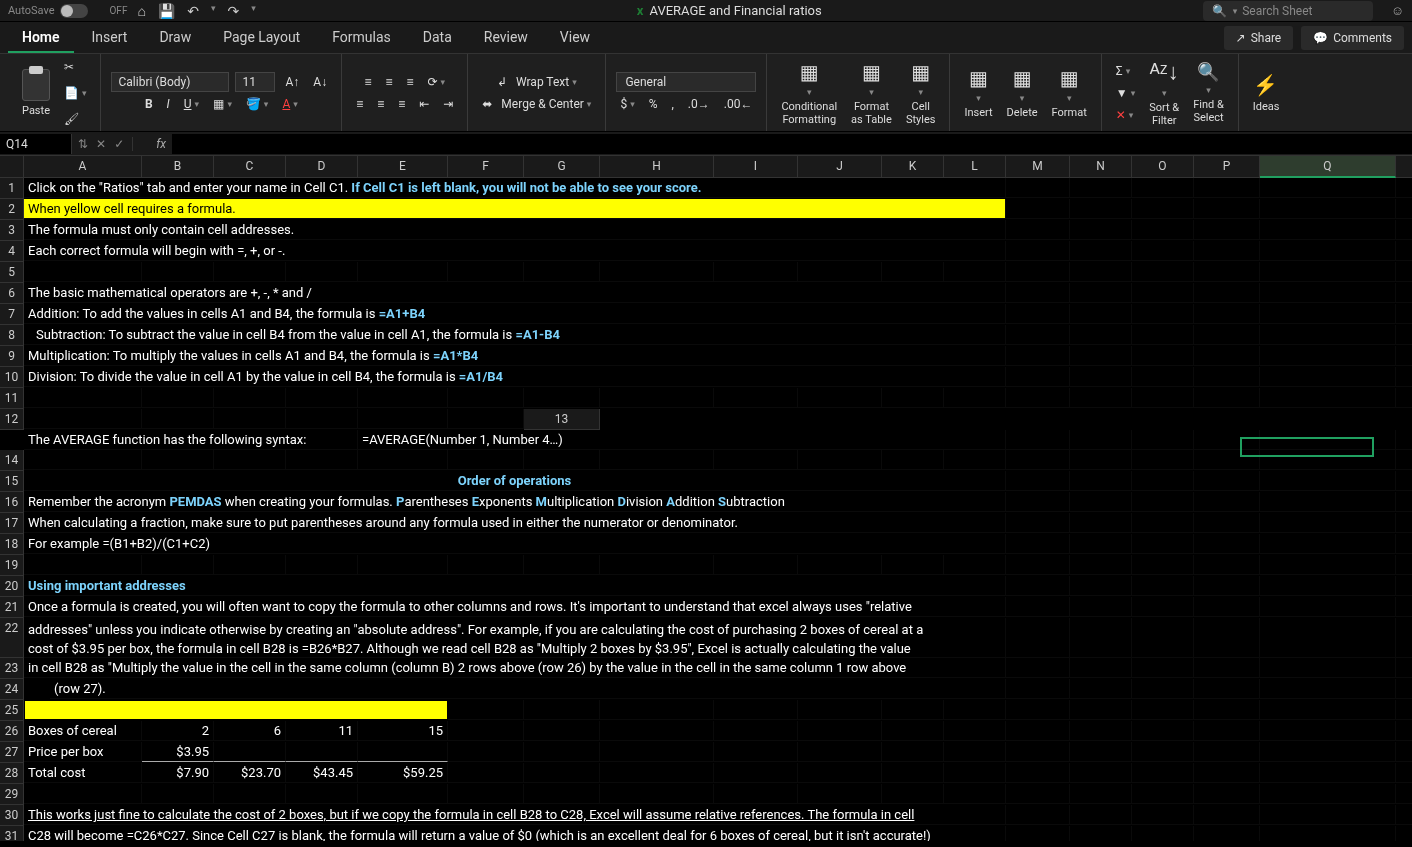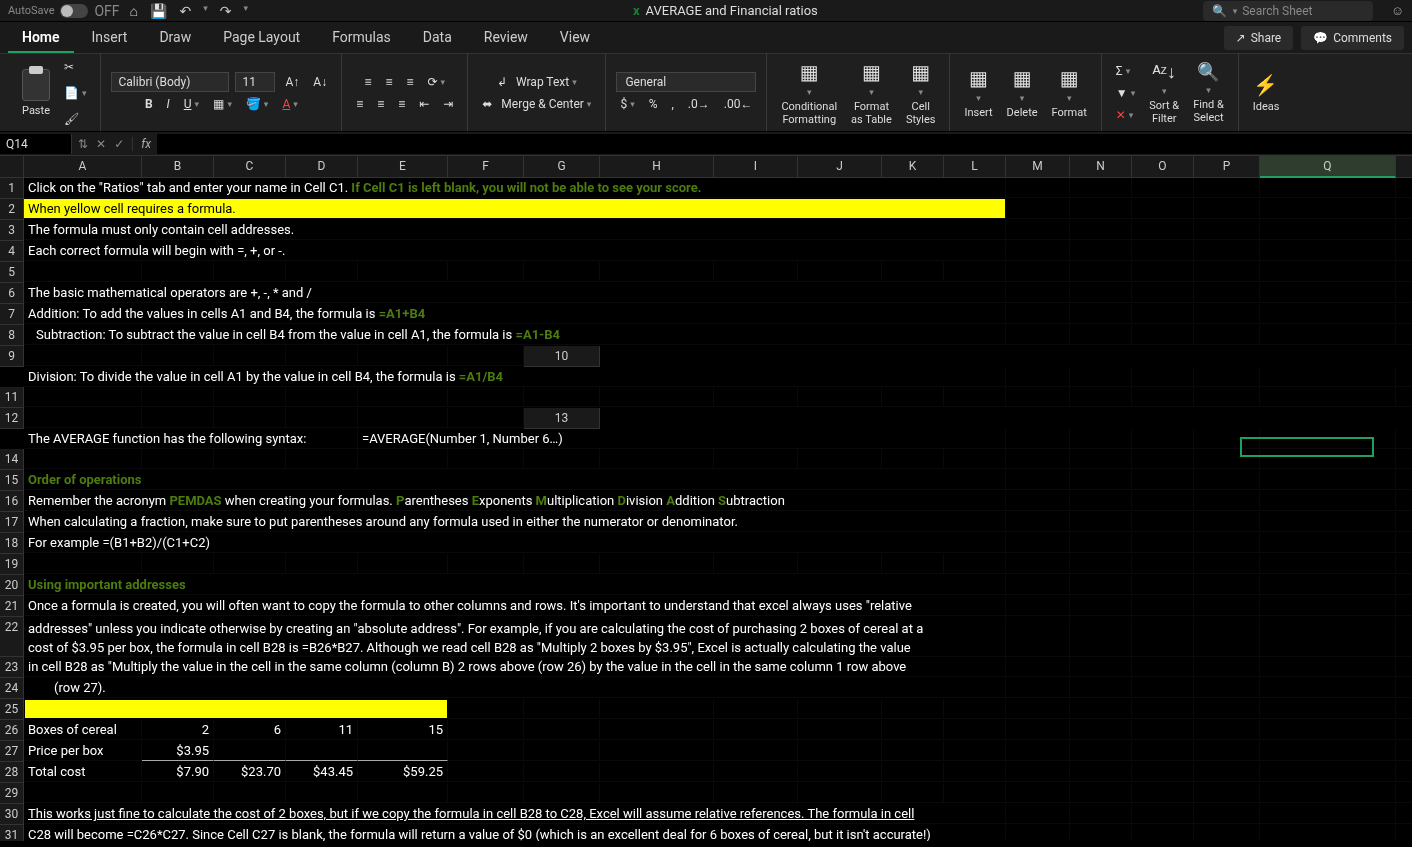--- a/index.html
+++ b/index.html
@@ -3,21 +3,21 @@
 <meta charset="utf-8">
 <style>
 * { margin: 0; padding: 0; box-sizing: border-box; font-family: -apple-system, "Segoe UI", Roboto, sans-serif; }
 body { background: #000; color: #fff; width: 1412px; height: 847px; overflow: hidden; font-size: 13px; }
 
 
 .titlebar { height: 22px; background: #1a1a1a; display: flex; align-items: center; padding: 0 8px; gap: 10px; border-bottom: 1px solid #000; }
 .autosave { color: #888; font-size: 11px; display: flex; align-items: center; gap: 6px; }
 .autosave-toggle { width: 28px; height: 14px; background: #444; border-radius: 7px; position: relative; }
 .autosave-toggle::after { content: ''; width: 12px; height: 12px; background: #bbb; border-radius: 50%; position: absolute; top: 1px; left: 1px; }
-.toggle-off { color: #888; font-size: 14px; }
+.toggle-off { color: #888; font-size: 10px; margin-left: 15px; }
 .titlebar-icons { display: flex; gap: 12px; color: #ccc; font-size: 14px; }
 .titlebar-center { flex: 1; text-align: center; display: flex; justify-content: center; align-items: center; gap: 6px; }
 .doc-title { color: #ddd; font-size: 13px; }
 .excel-icon { color: #1e7e34; font-weight: bold; font-size: 13px; }
 .search-box { background: #2a2a2a; border-radius: 4px; padding: 3px 10px; color: #888; font-size: 12px; width: 170px; display: flex; align-items: center; gap: 5px; }
 
 
 .ribbon-tabs-row { height: 32px; background: #1a1a1a; display: flex; align-items: center; padding: 0 8px; border-bottom: 1px solid #333; }
 .ribbon-tabs { display: flex; gap: 4px; }
 .ribbon-tab { padding: 6px 14px; color: #ccc; font-size: 14px; cursor: pointer; border-bottom: 2px solid transparent; }
@@ -35,34 +35,34 @@
 .size-select { background: #2a2a2a; border: 1px solid #444; color: #ddd; padding: 2px 6px; font-size: 12px; width: 40px; }
 .fmt-select { background: #2a2a2a; border: 1px solid #444; color: #ddd; padding: 2px 8px; font-size: 12px; width: 140px; }
 .caret { font-size: 9px; color: #888; }
 .paste-icon { width: 28px; height: 32px; background: #333; border: 1px solid #555; border-radius: 3px; position: relative; }
 .paste-icon::after { content: ''; position: absolute; top: -4px; left: 6px; width: 14px; height: 8px; background: #ccc; border-radius: 2px; }
 
 
 .formula-bar { height: 24px; background: #1a1a1a; display: flex; align-items: center; border-bottom: 1px solid #333; }
 .name-box { width: 72px; background: #000; color: #ddd; padding: 3px 6px; font-size: 12px; border-right: 1px solid #333; }
 .fb-controls { display: flex; gap: 8px; padding: 0 6px; color: #888; font-size: 12px; align-items: center; }
-.fx-label { font-style: italic; color: #aaa; border-left: 1px solid #333; padding-left: 8px; }
+.fx-label { font-style: italic; color: #aaa; border-left: 1px solid #333; padding-left: 23px; }
 .formula-input { flex: 1; background: #000; border: none; color: #fff; padding: 3px 8px; font-size: 12px; }
 
 
 .grid-wrap { position: relative; overflow: hidden; height: calc(847px - 28px - 32px - 78px - 24px); }
 .grid { display: grid; grid-template-columns: 24px 118px 72px 72px 72px 90px 76px 76px 114px 84px 84px 62px 62px 64px 62px 62px 66px 136px 66px; font-size: 13px; }
 .colhdr, .rowhdr, .corner { background: #1a1a1a; color: #ccc; text-align: center; padding: 3px 2px; font-size: 12px; border-right: 1px solid #333; border-bottom: 1px solid #333; position: sticky; }
 .colhdr { top: 0; }
 .colhdr.sel { background: #2e3d2e; border-bottom: 2px solid #20a060; }
 .corner { top: 0; left: 0; z-index: 3; }
 .rowhdr { left: 0; }
 .cell { background: #000; padding: 2px 4px; color: #fff; overflow: hidden; white-space: nowrap; border-right: 1px solid #0a0a0a; border-bottom: 1px solid #0a0a0a; height: 20px; font-size: 13px; }
 .yellow { background: #ffff00 !important; color: #000 !important; }
-.red-text { color: #4d7c0f; font-weight: bold; }
+.red-text { color: #7dd3fc; font-weight: bold; }
 .num { text-align: right; }
 .underline-top { border-bottom: 1px solid #aaa; }
 .active-cell-marker { position: absolute; border: 2px solid #20a060; background: transparent; pointer-events: none; width: 134px; height: 20px; top: 281px; left: 1240px; }
 .ovf { overflow: visible; }
 </style>
 </head>
 <body>
 
 <div class="titlebar">
   <div class="autosave">
@@ -224,21 +224,21 @@
     </div>
   </div>
   <div class="rgroup">
     <div class="rgroup-row">
       <div style="display:flex;flex-direction:column;gap:2px;">
         <span class="rbtn">Σ<span class="caret">▾</span></span>
         <span class="rbtn">▼<span class="caret">▾</span></span>
         <span class="rbtn" style="color:#ff4040">✕<span class="caret">▾</span></span>
       </div>
       <div class="rbtn rbtn-lg">
-          <span style="font-size:18px">ᴬᶻ↓</span>
+          <span style="font-size:22px">ᴬᶻ↓</span>
           <span class="caret">▾</span>
           <span style="white-space:pre">Sort &amp;
 Filter</span>
         </div>
       <div class="rbtn rbtn-lg">
           <span style="font-size:18px">🔍</span>
           <span class="caret">▾</span>
           <span style="white-space:pre">Find &amp;
 Select</span>
         </div>
@@ -353,20 +353,21 @@
       <div class="cell"></div>
       <div class="rowhdr">8</div>
       <div class="cell ovf " style="grid-column:2/14;padding-left:12px;">Subtraction:  To subtract the value in cell B4 from the value in cell A1, the formula is <span class="red-text">=A1-B4</span></div>
       <div class="cell"></div>
       <div class="cell"></div>
       <div class="cell"></div>
       <div class="cell"></div>
       <div class="cell"></div>
       <div class="cell"></div>
       <div class="rowhdr">9</div>
+      <div class="cell ovf " style="grid-column:2/14;">Multiplication:  To multiply the values in cells A1 and B4, the formula is <span class="red-text">=A1*B4</span></div>
       <div class="cell"></div>
       <div class="cell"></div>
       <div class="cell"></div>
       <div class="cell"></div>
       <div class="cell"></div>
       <div class="cell"></div>
       <div class="rowhdr">10</div>
       <div class="cell ovf " style="grid-column:2/14;">Division:  To divide the value in cell A1 by the value in cell B4, the formula is <span class="red-text">=A1/B4</span></div>
       <div class="cell"></div>
       <div class="cell"></div>
@@ -395,21 +396,21 @@
       <div class="cell"></div>
       <div class="rowhdr">12</div>
       <div class="cell"></div>
       <div class="cell"></div>
       <div class="cell"></div>
       <div class="cell"></div>
       <div class="cell"></div>
       <div class="cell"></div>
       <div class="rowhdr">13</div>
       <div class="cell ovf" style="grid-column:2/6">The AVERAGE function has the following syntax:</div>
-      <div class="cell ovf" style="grid-column:6/14">=AVERAGE(Number 1, Number 6…)</div>
+      <div class="cell ovf" style="grid-column:6/14">=AVERAGE(Number 1, Number 4…)</div>
       <div class="cell"></div>
       <div class="cell"></div>
       <div class="cell"></div>
       <div class="cell"></div>
       <div class="cell"></div>
       <div class="cell"></div>
       <div class="rowhdr">14</div>
       <div class="cell"></div>
       <div class="cell"></div>
       <div class="cell"></div>
@@ -422,21 +423,21 @@
       <div class="cell"></div>
       <div class="cell"></div>
       <div class="cell"></div>
       <div class="cell"></div>
       <div class="cell"></div>
       <div class="cell"></div>
       <div class="cell"></div>
       <div class="cell"></div>
       <div class="cell"></div>
       <div class="rowhdr">15</div>
-      <div class="cell ovf " style="grid-column:2/14;"><span class="red-text">Order of operations</span></div>
+      <div class="cell ovf " style="grid-column:2/14;text-align:center;"><span class="red-text">Order of operations</span></div>
       <div class="cell"></div>
       <div class="cell"></div>
       <div class="cell"></div>
       <div class="cell"></div>
       <div class="cell"></div>
       <div class="cell"></div>
       <div class="rowhdr">16</div>
       <div class="cell ovf " style="grid-column:2/14;">Remember the acronym <span class="red-text">PEMDAS</span> when creating your formulas.  <span class="red-text">P</span>arentheses <span class="red-text">E</span>xponents <span class="red-text">M</span>ultiplication <span class="red-text">D</span>ivision <span class="red-text">A</span>ddition <span class="red-text">S</span>ubtraction</div>
       <div class="cell"></div>
       <div class="cell"></div>

